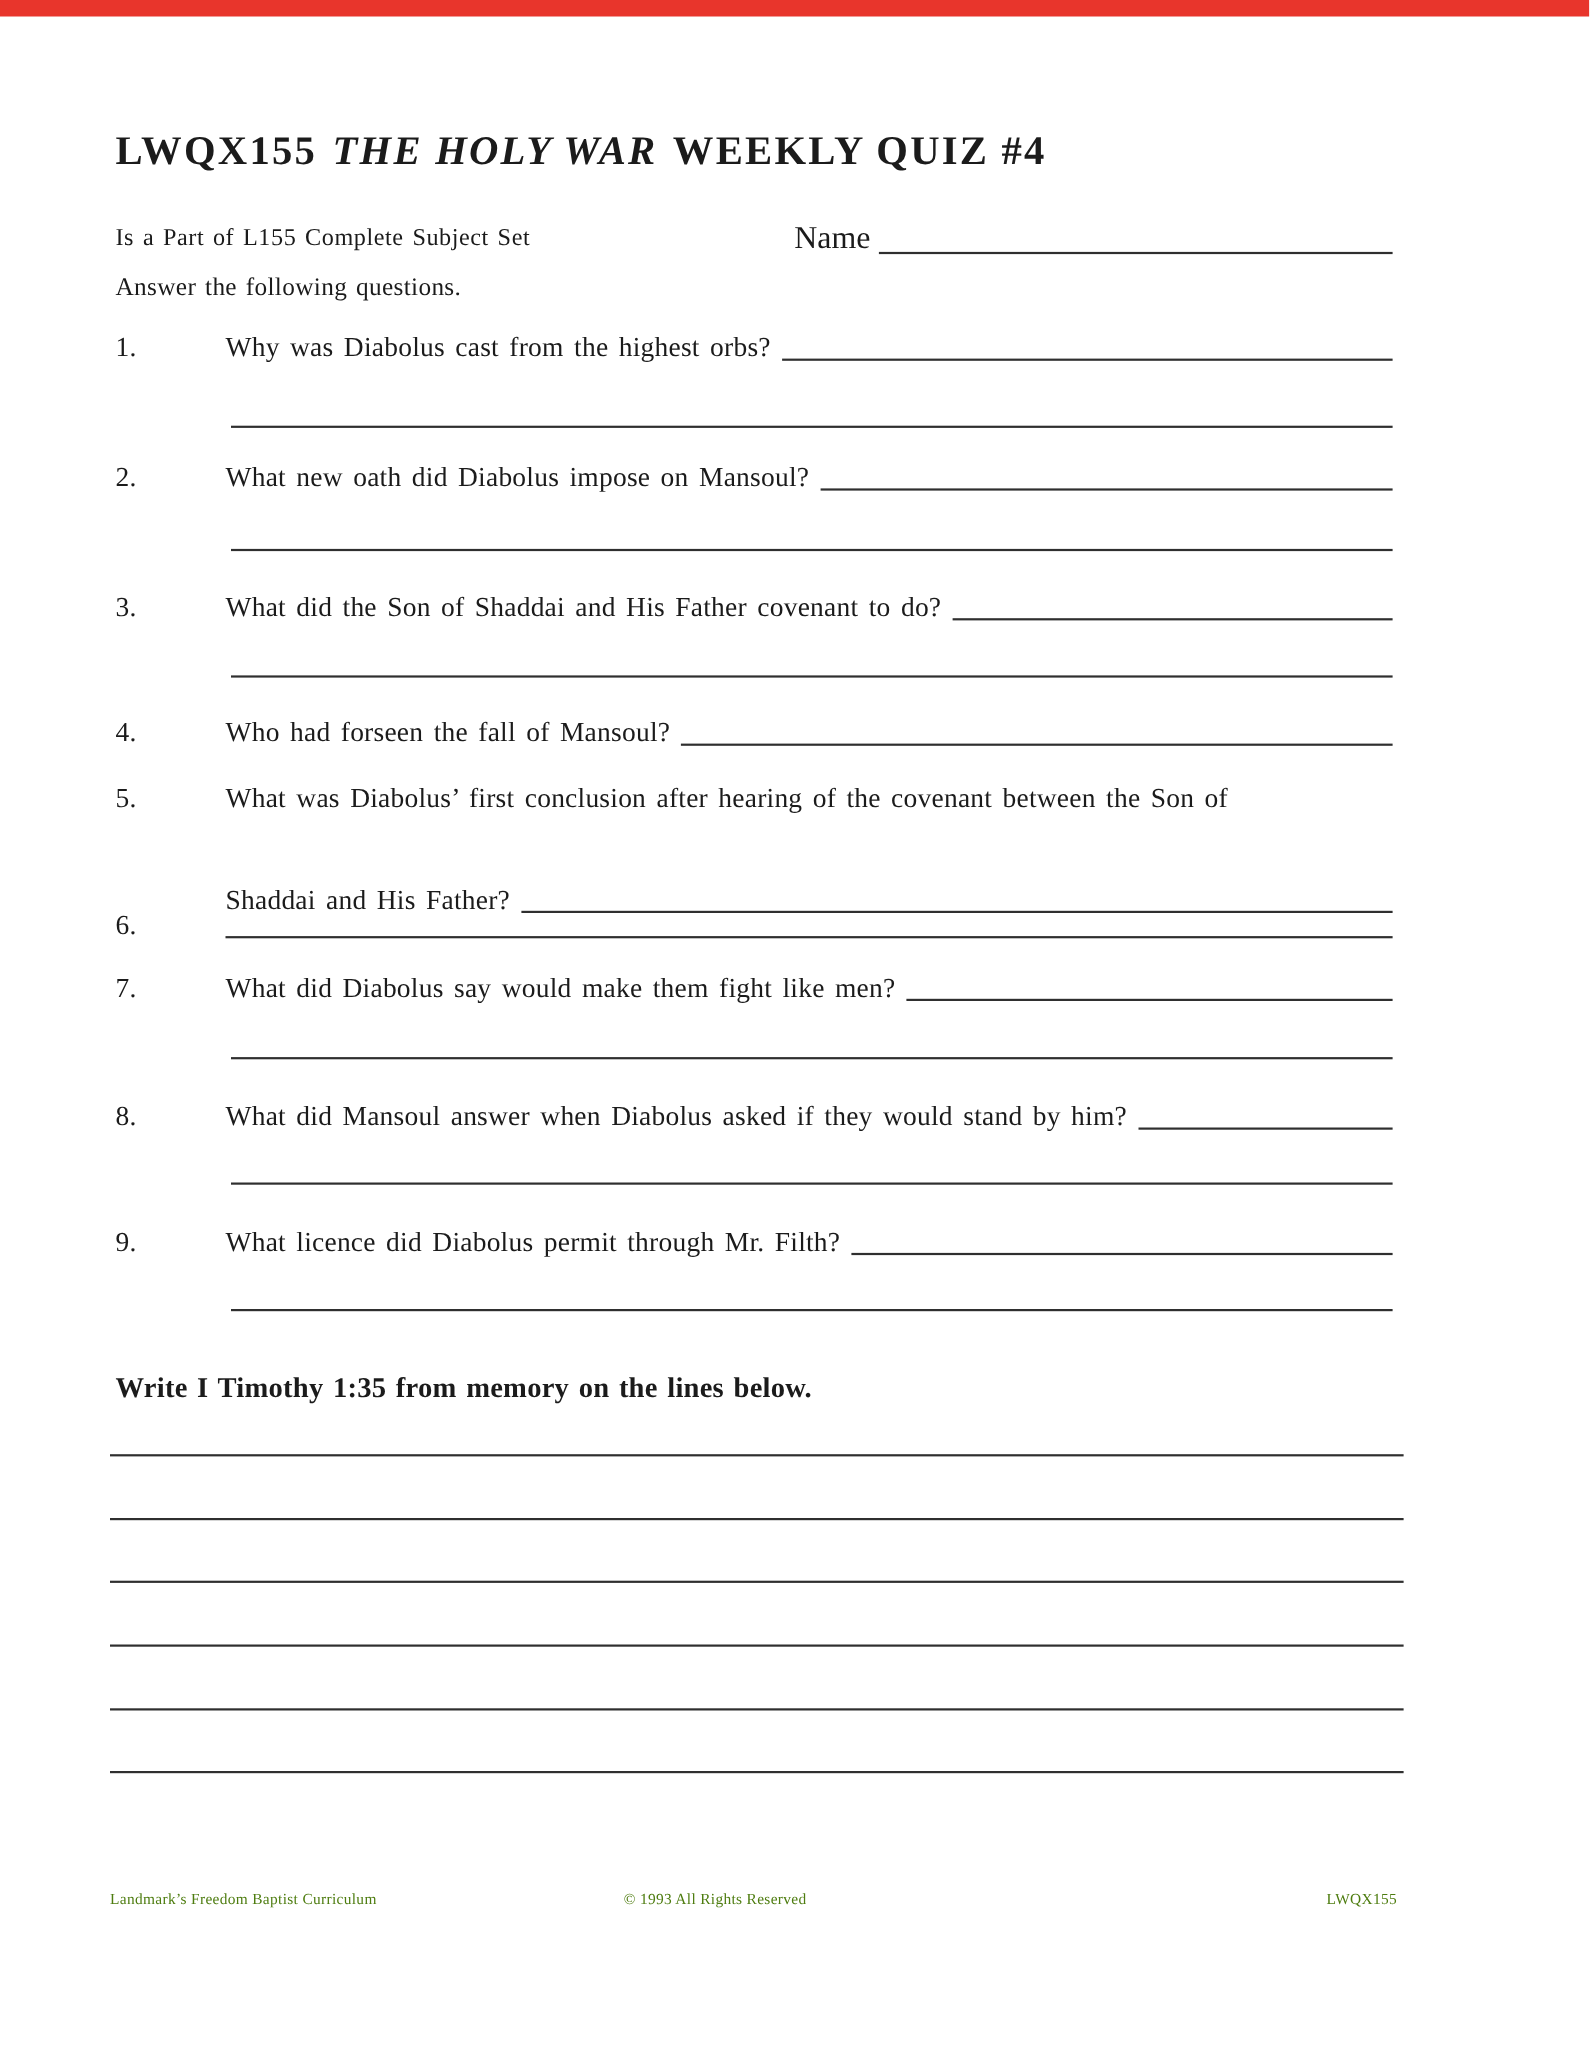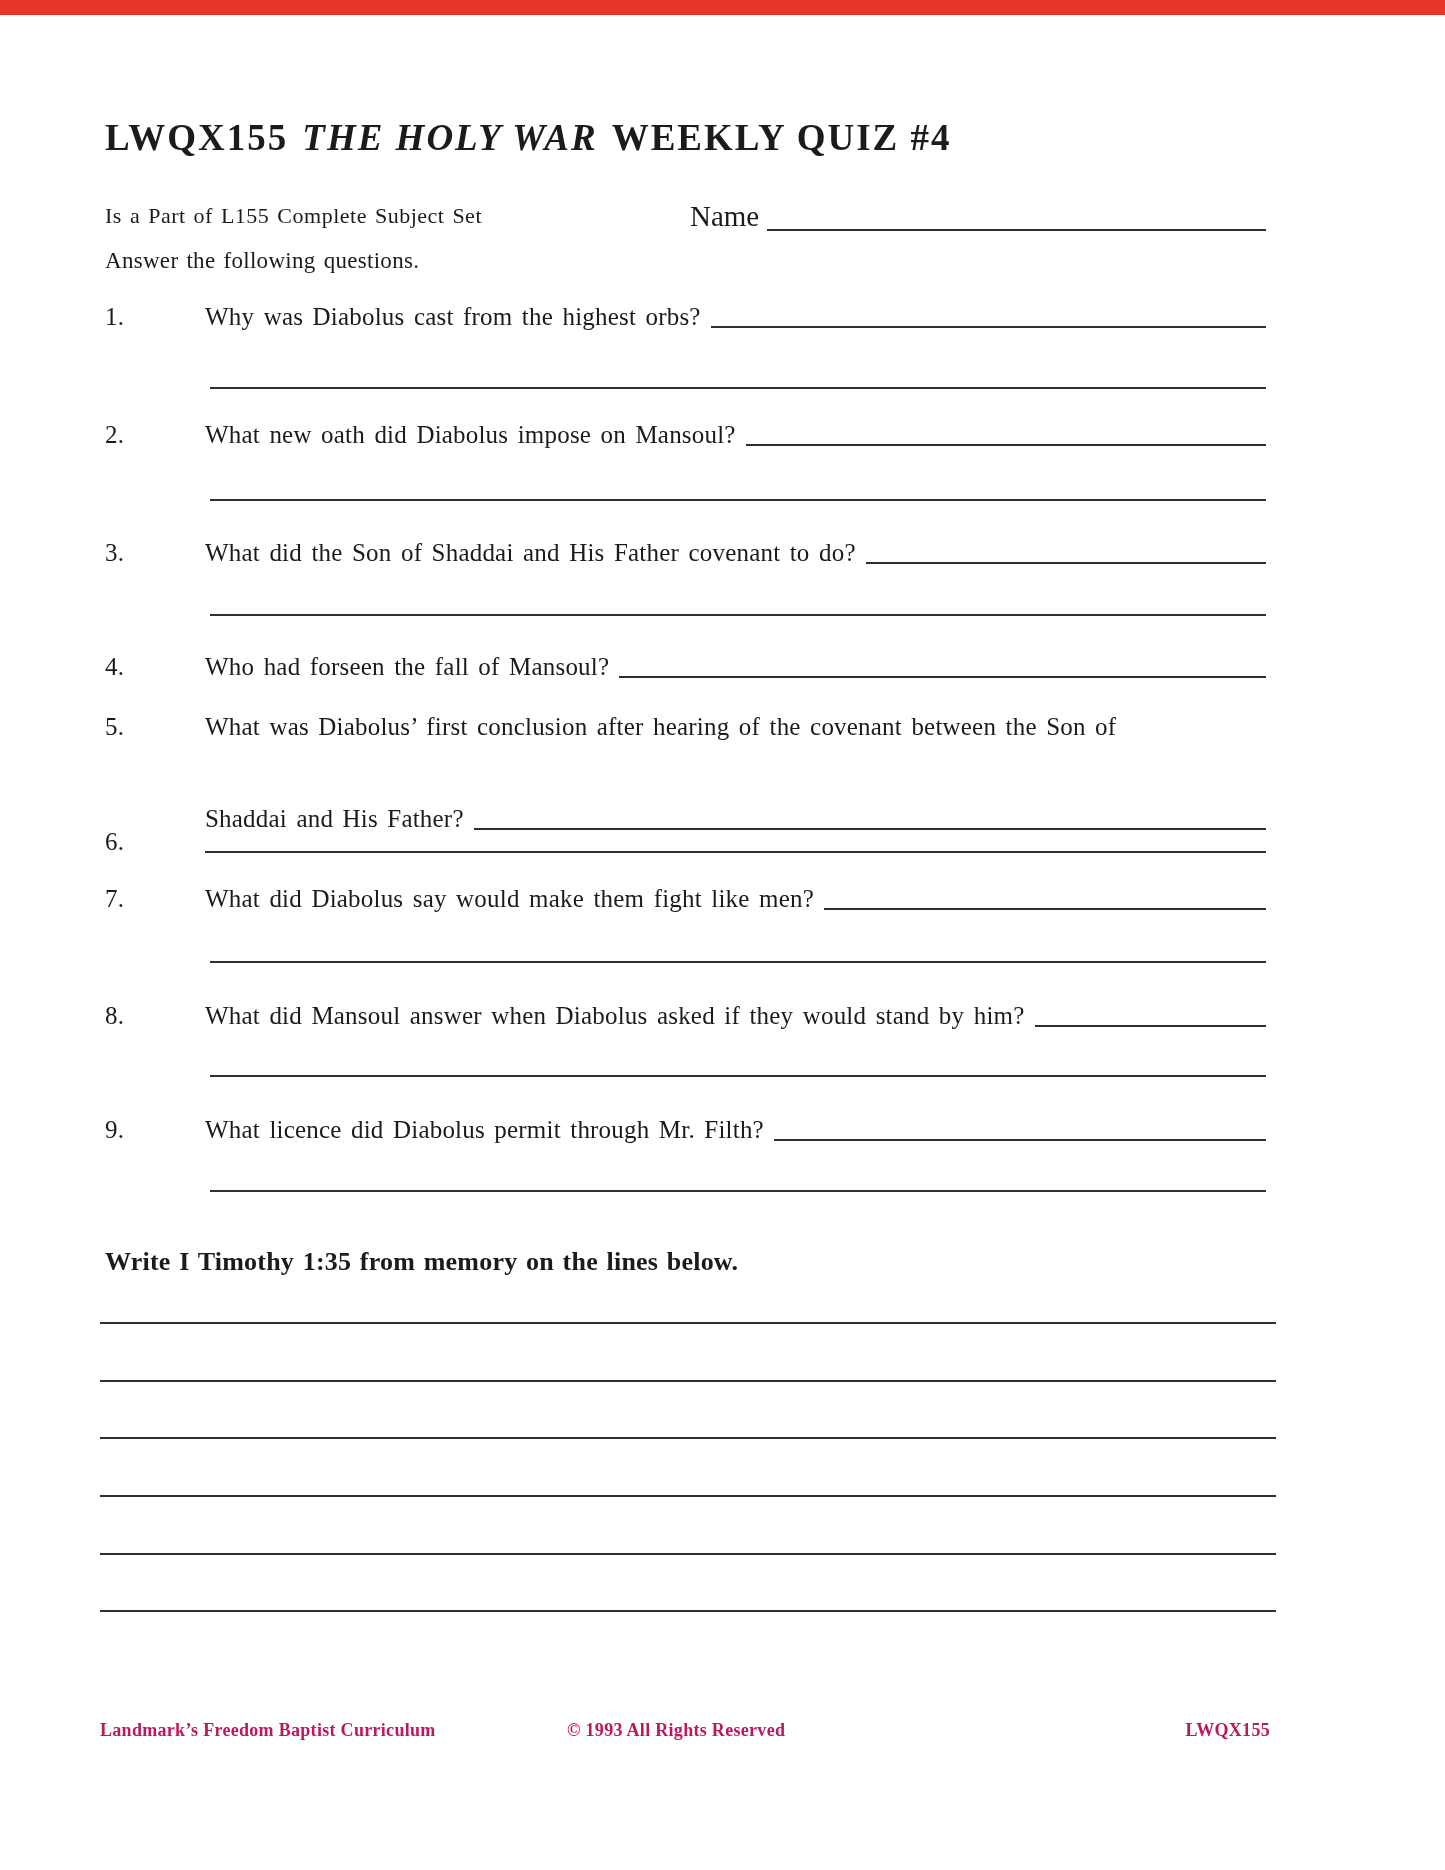--- a/index.html
+++ b/index.html
@@ -34,21 +34,21 @@
     letter-spacing: 0.5px;
     word-spacing: 2px;
   }
   .name-row {
     position: absolute;
     top: 200px; left: 690px; right: 179px;
     display: flex;
     align-items: baseline;
     font-size: 29px;
   }
-  .name-label { flex: none; padding-right: 8px; }
+  .name-label { flex: none; padding-right: 8px; margin-left: 32px; }
   .q-row {
     position: absolute;
     left: 105px; right: 179px;
     display: flex;
     align-items: baseline;
     font-size: 25px;
     line-height: 1.2;
     letter-spacing: 0.2px;
     word-spacing: 3px;
   }
@@ -81,25 +81,24 @@
     position: absolute;
     top: 1247px; left: 105px;
     font-size: 26px;
     font-weight: bold;
     letter-spacing: 0.2px;
     word-spacing: 2px;
   }
   .footer-item {
     position: absolute;
     top: 1720px;
-    font-size: 18px;
+    font-size: 14px;
     letter-spacing: 0.3px;
-    color: #be185d;
+    color: #4d7c0f;
     white-space: nowrap;
-    font-weight: bold;
   }
   .footer-left   { left: 100px; }
   .footer-center { left: 567px; }
   .footer-right  { right: 175px; }
 </style>
 </head>
 <body>
 
 <div class="page">
 

